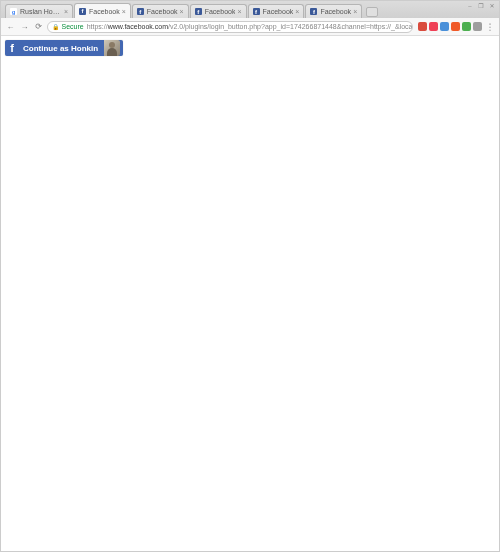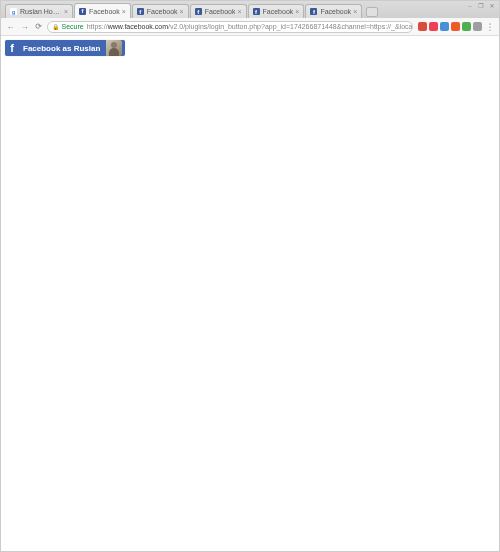--- a/index.html
+++ b/index.html
@@ -301,17 +301,17 @@
         <div class="ext-icon" style="background: rgb(240, 90, 40);"></div>
         <div class="ext-icon" style="background: rgb(76, 175, 80);"></div>
         <div class="ext-icon" style="background: rgb(158, 158, 158);"></div>
       </div>
     <div class="menu-btn">⋮</div>
   </div>
 
   <div class="content">
     <div class="fb-login-btn">
       <span class="fb-login-f">f</span>
-      <span class="fb-login-label">Facebook as Ruslan</span>
+      <span class="fb-login-label">Continue as Honkin</span>
       <span class="fb-login-avatar"></span>
     </div>
   </div>
 </div>
 
 </body></html>

